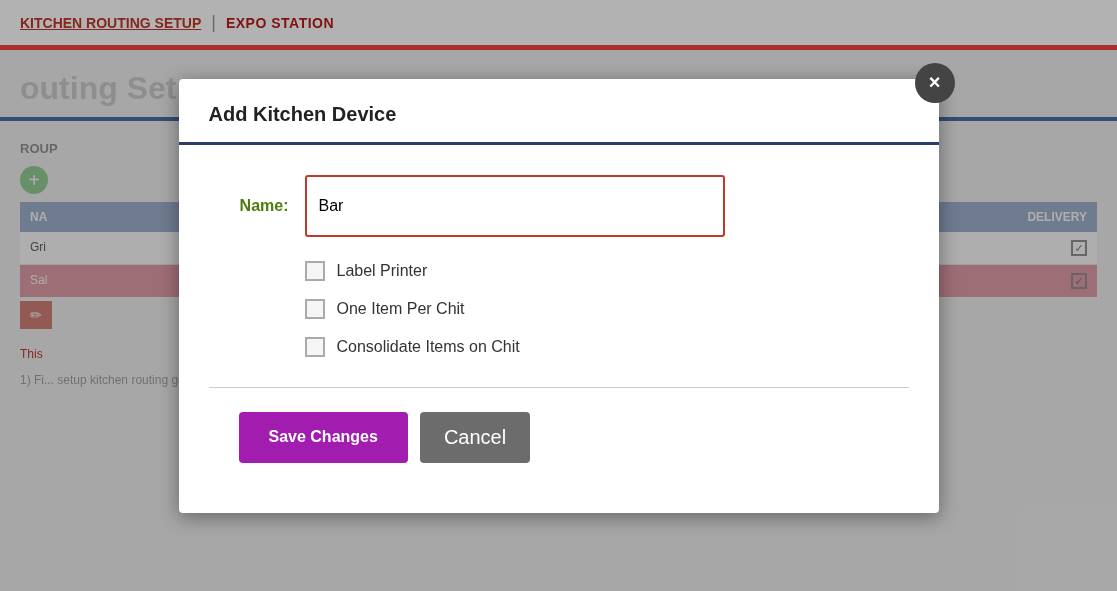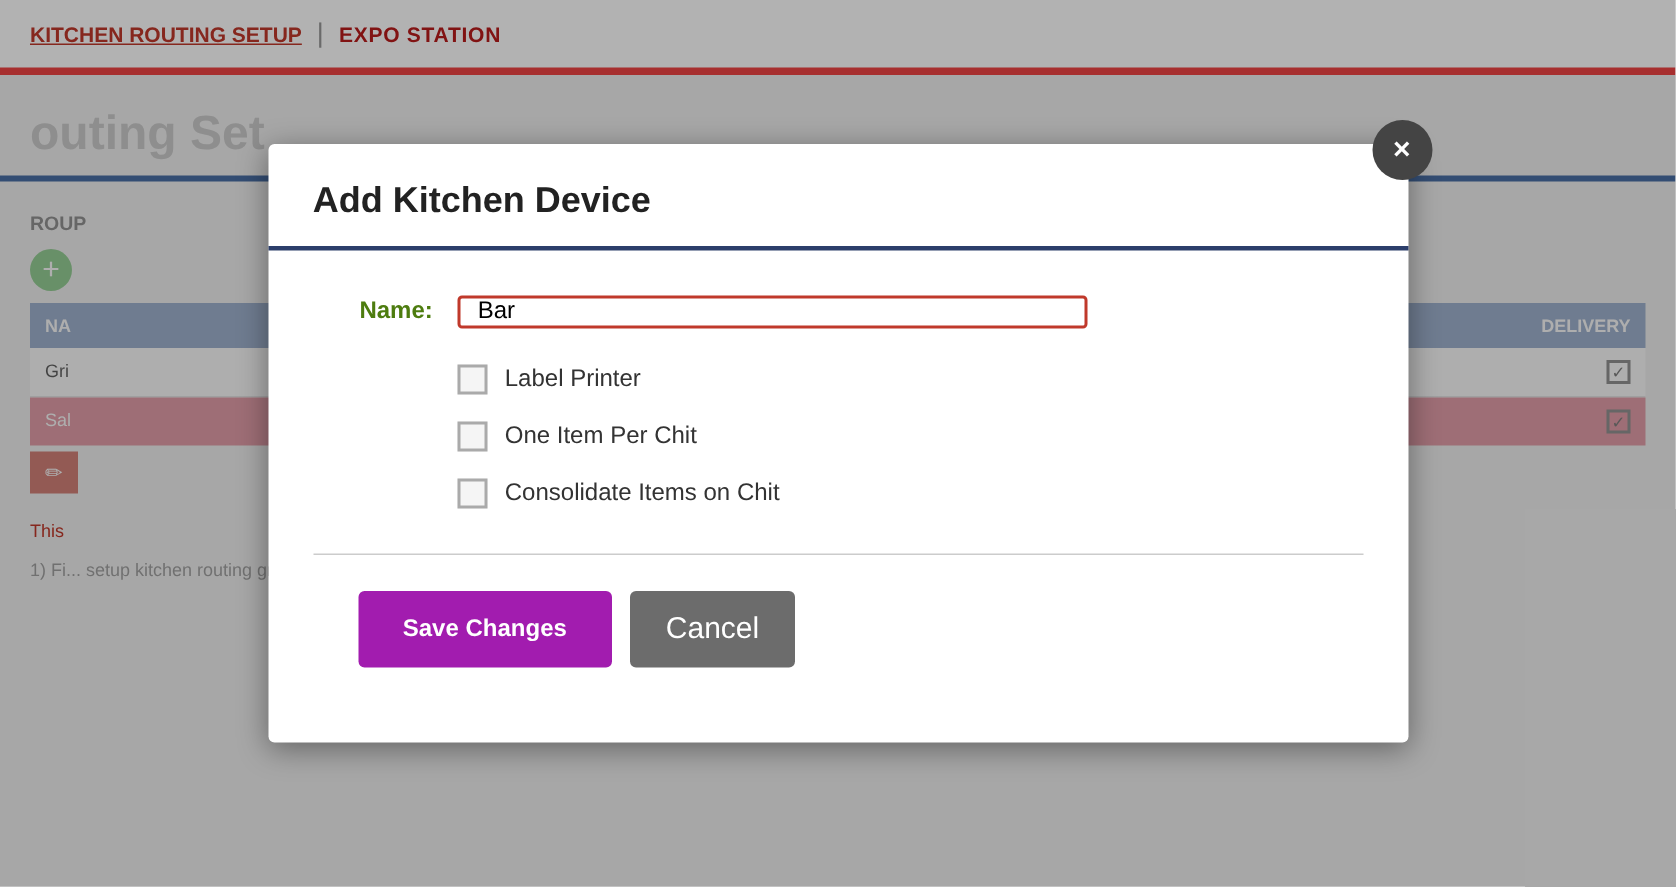--- a/index.html
+++ b/index.html
@@ -180,21 +180,21 @@
       border: none;
       z-index: 10;
     }
 
     .modal-header {
       padding: 24px 30px 16px 30px;
       border-bottom: 3px solid #2c3e6b;
     }
 
     .modal-title {
-      font-size: 24px;
+      font-size: 20px;
       font-weight: bold;
       color: #222;
     }
 
     .modal-body {
       padding: 30px 30px 20px 30px;
     }
 
     .form-row {
       display: flex;
@@ -207,21 +207,21 @@
       font-size: 16px;
       font-weight: bold;
       min-width: 80px;
       text-align: right;
       margin-right: 16px;
     }
 
     .form-input {
       border: 2px solid #c0392b;
       border-radius: 3px;
-      padding: 0 12px;
+      padding: 20px 12px;
       font-size: 16px;
       width: 420px;
       outline: none;
     }
 
     .checkbox-group {
       margin-left: 96px;
       display: flex;
       flex-direction: column;
       gap: 18px;

